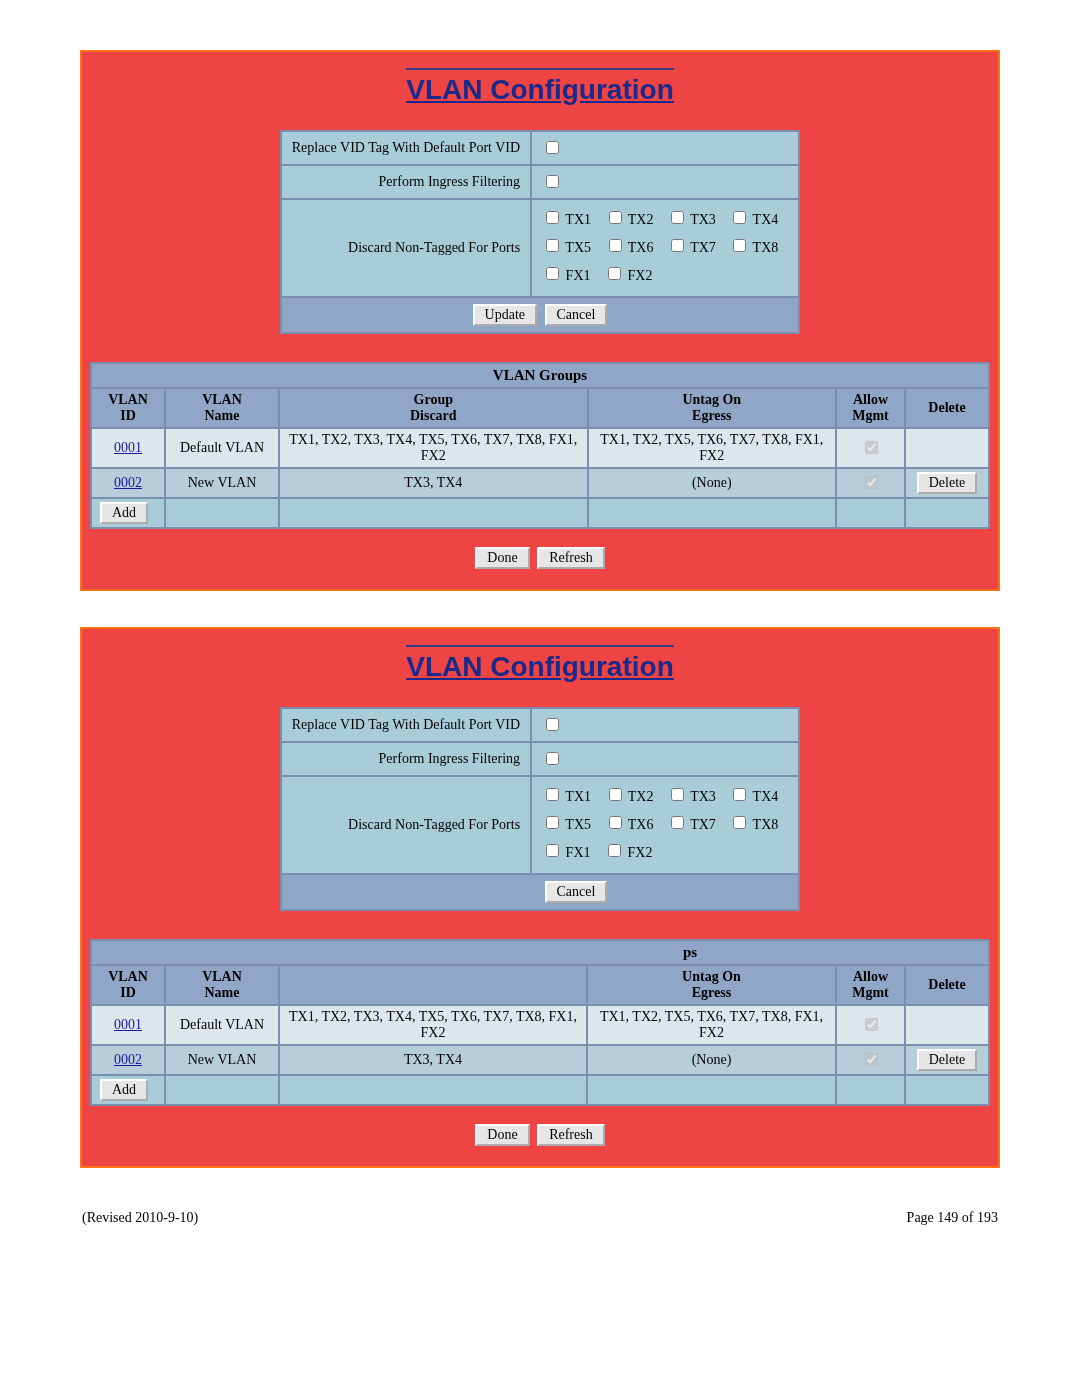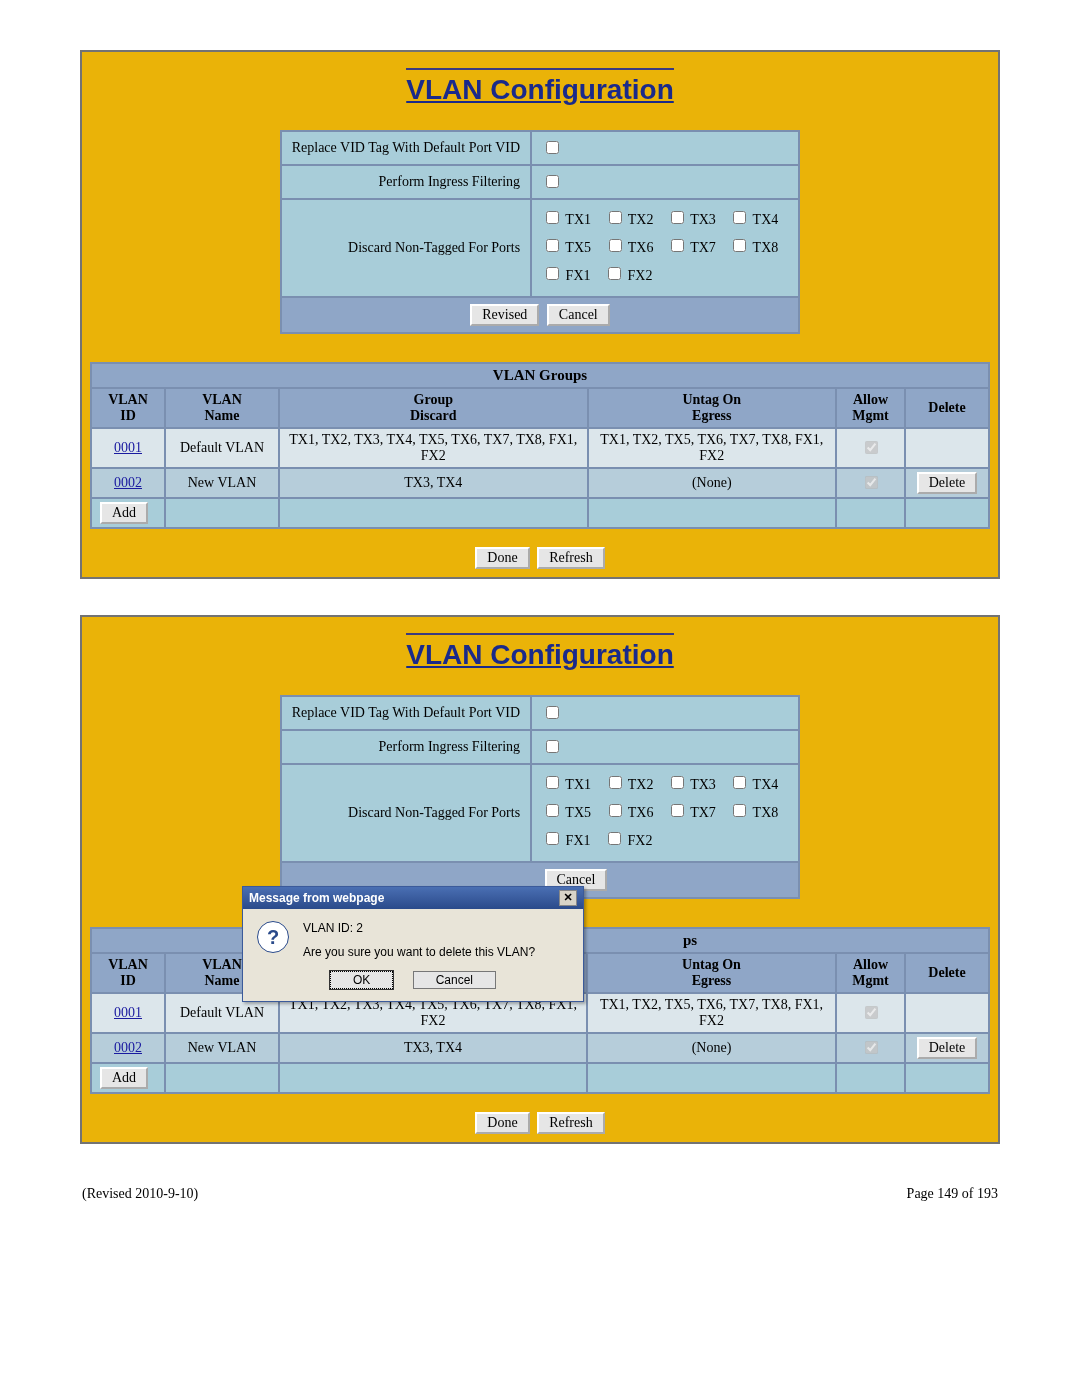--- a/index.html
+++ b/index.html
@@ -10,24 +10,24 @@
     font-size: 14px;
     color: #000;
   }
   .page {
     width: 1080px;
     margin: 0 auto;
     padding: 50px 80px 40px 80px;
     box-sizing: border-box;
   }
   .screenshot-frame {
-    border: 2px solid #737373;
-    background: #eab308;
+    border: 2px solid #f97316;
+    background: #ef4444;
     margin-bottom: 36px;
-    padding: 10px 8px 8px 8px;
+    padding: 10px 8px 20px 8px;
     position: relative;
   }
   .vlan-title {
     text-align: center;
     margin: 6px 0 24px 0;
   }
   .vlan-title span {
     font-family: Arial, Helvetica, sans-serif;
     font-size: 28px;
     font-weight: bold;
@@ -180,21 +180,21 @@
           <span class="port-cb"><input type="checkbox" class="cb" style=""> <span>TX5</span></span>
           <span class="port-cb"><input type="checkbox" class="cb" style=""> <span>TX6</span></span>
           <span class="port-cb"><input type="checkbox" class="cb" style=""> <span>TX7</span></span>
           <span class="port-cb"><input type="checkbox" class="cb" style=""> <span>TX8</span></span><br>
           <span class="port-cb"><input type="checkbox" class="cb" style=""> <span>FX1</span></span>
           <span class="port-cb"><input type="checkbox" class="cb" style=""> <span>FX2</span></span>
         </td>
       </tr>
       <tr>
             <td colspan="2" class="button-row">
-        <button class="win-btn">Revised</button>
+        <button class="win-btn">Update</button>
         <button class="win-btn">Cancel</button>
       </td>
           </tr>
     </tbody>
       </table>
 
     <div class="groups-wrap">
       <table class="groups-table">
         <tbody>
             <tr>
@@ -330,38 +330,19 @@
         </tr>
       </tbody>
         </table>
     </div>
 
     <div class="bottom-actions">
       <button class="win-btn">Done</button>
       <button class="win-btn">Refresh</button>
     </div>
 
-    <div class="modal-overlay">
-      <div class="modal">
-        <div class="modal-title">
-          <span>Message from webpage</span>
-          <span class="close-x">✕</span>
-        </div>
-        <div class="modal-body">
-          <div class="q-icon">?</div>
-          <div>
-            <div style="margin-bottom:10px">VLAN ID:  2</div>
-            <div>Are you sure you want to delete this VLAN?</div>
-          </div>
-        </div>
-        <div class="modal-actions">
-          <button class="modal-btn default">OK</button>
-          <button class="modal-btn">Cancel</button>
-        </div>
-      </div>
-    </div>
   </div>
 
   <div class="footer-row">
     <span>(Revised 2010-9-10)</span>
     <span>Page 149 of 193</span>
   </div>
 </div>
 
 </body></html>

